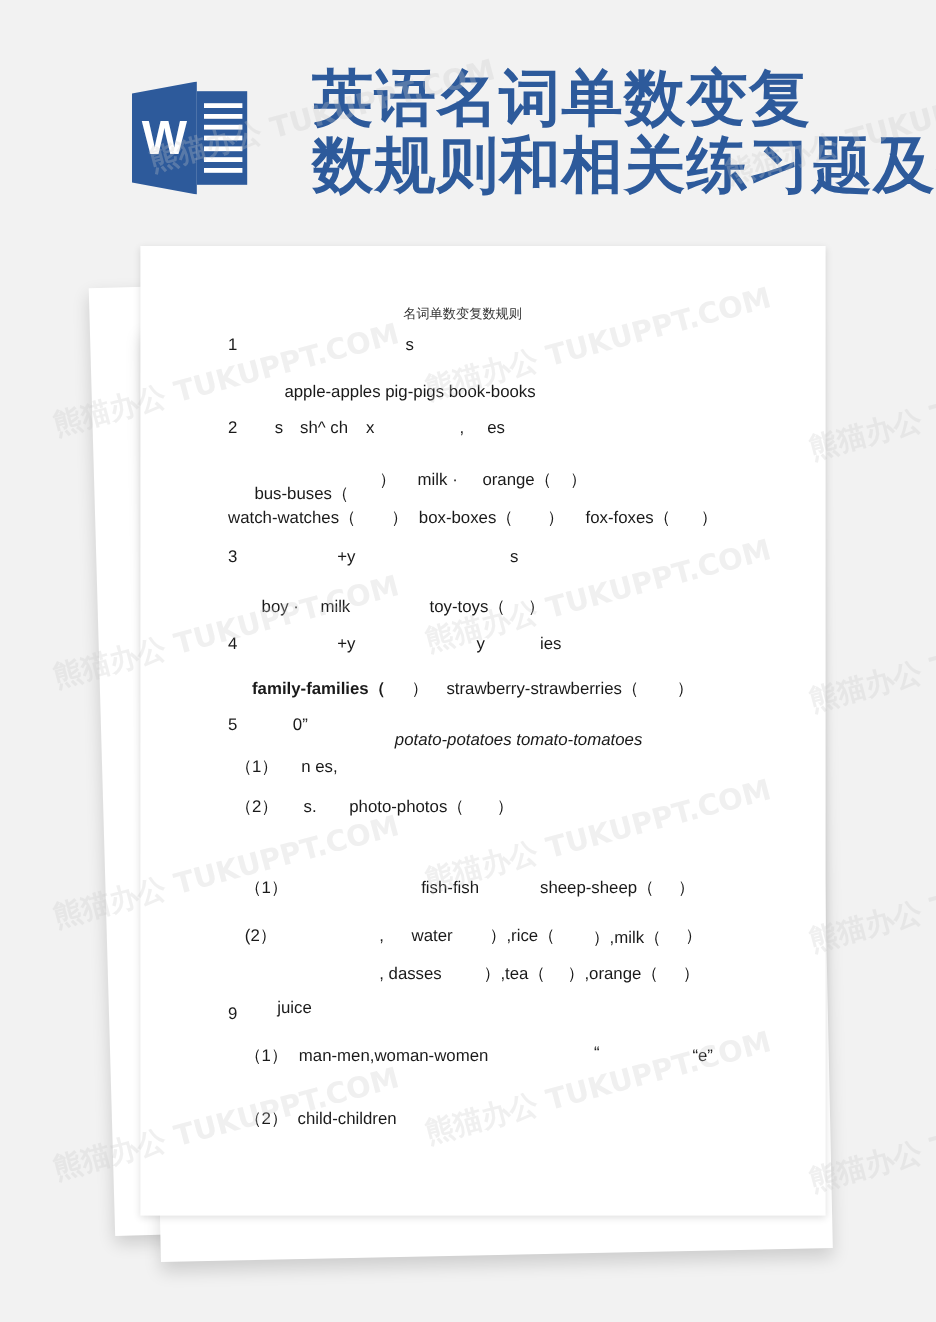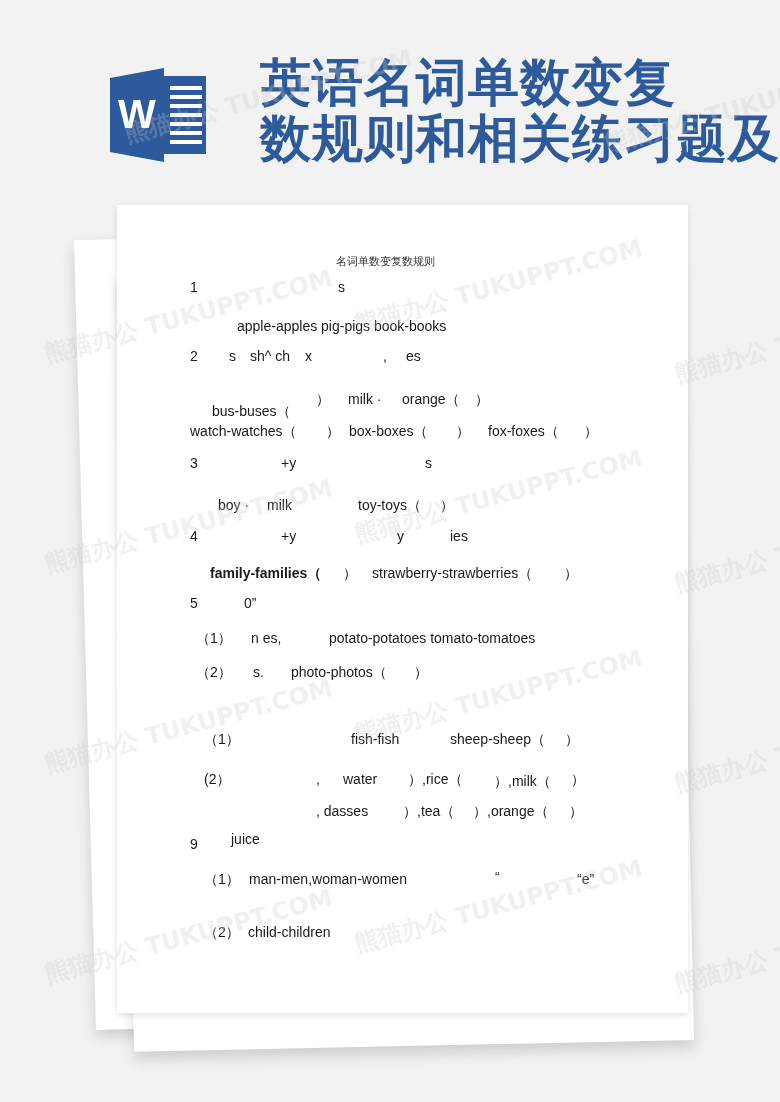--- a/index.html
+++ b/index.html
@@ -107,21 +107,21 @@
     <span class="t" style="left: 397px; top: 527px;">y</span>
     <span class="t" style="left: 450px; top: 527px;">ies</span>
     <span class="t" style="left: 210px; top: 564px; font-weight: bold;">family-families（</span>
     <span class="t" style="left: 343px; top: 564px;">）</span>
     <span class="t" style="left: 372px; top: 564px;">strawberry-strawberries（</span>
     <span class="t" style="left: 564px; top: 564px;">）</span>
     <span class="t" style="left: 190px; top: 594px;">5</span>
     <span class="t" style="left: 244px; top: 594px;">0”</span>
     <span class="t" style="left: 196px; top: 629px;">（1）</span>
     <span class="t" style="left: 251px; top: 629px;">n es,</span>
-    <span class="t" style="left: 329px; top: 629px;">potato-potatoes tomato-tomatoes</span>
+    <span class="t" style="left: 329px; top: 607px; font-style: italic;">potato-potatoes tomato-tomatoes</span>
     <span class="t" style="left: 196px; top: 663px;">（2）</span>
     <span class="t" style="left: 253px; top: 663px;">s.</span>
     <span class="t" style="left: 291px; top: 663px;">photo-photos（</span>
     <span class="t" style="left: 414px; top: 663px;">）</span>
     <span class="t" style="left: 204px; top: 730px;">（1）</span>
     <span class="t" style="left: 351px; top: 730px;">fish-fish</span>
     <span class="t" style="left: 450px; top: 730px;">sheep-sheep（</span>
     <span class="t" style="left: 565px; top: 730px;">）</span>
     <span class="t" style="left: 204px; top: 770px;">(2）</span>
     <span class="t" style="left: 316px; top: 770px;">,</span>

